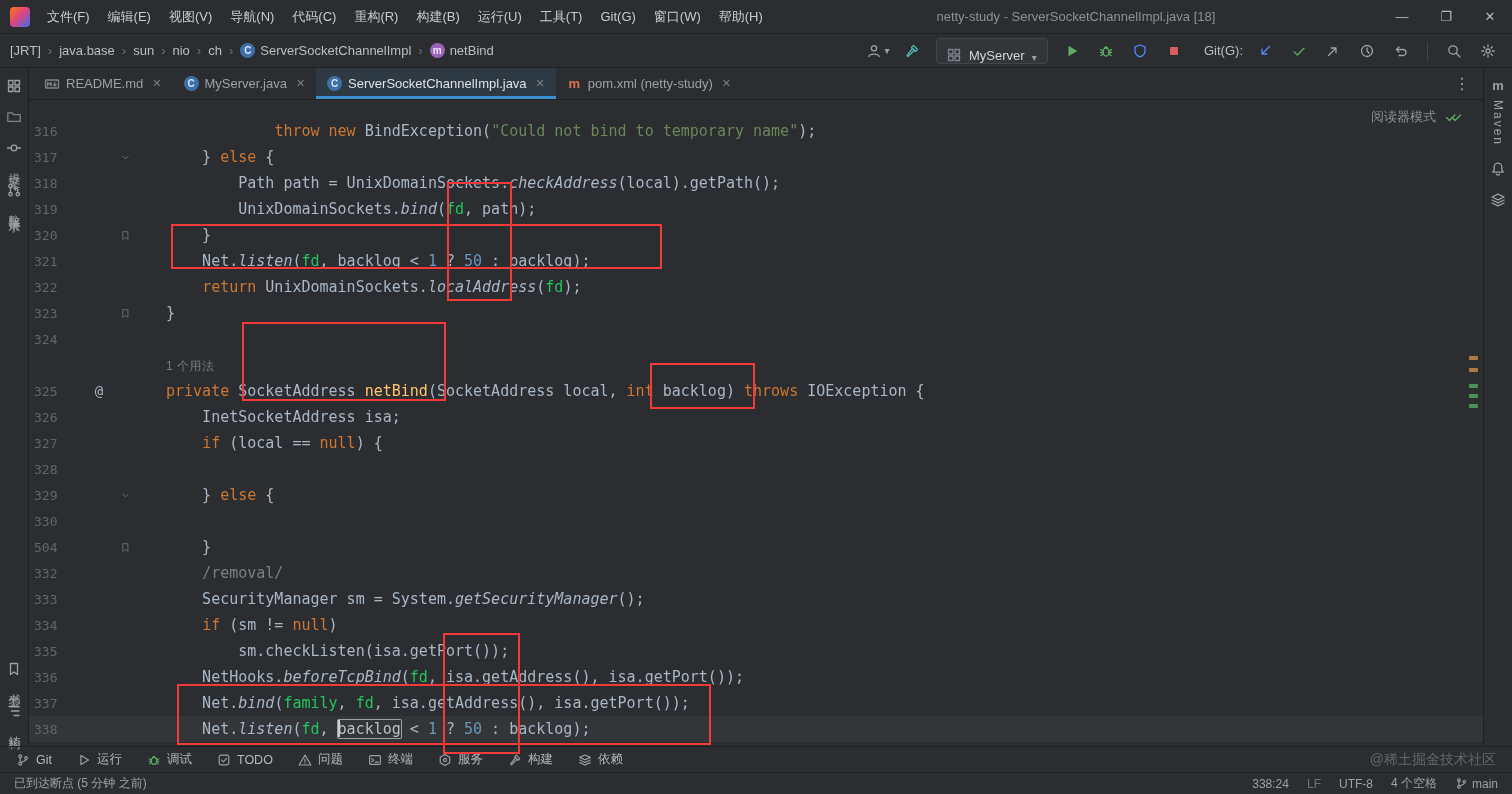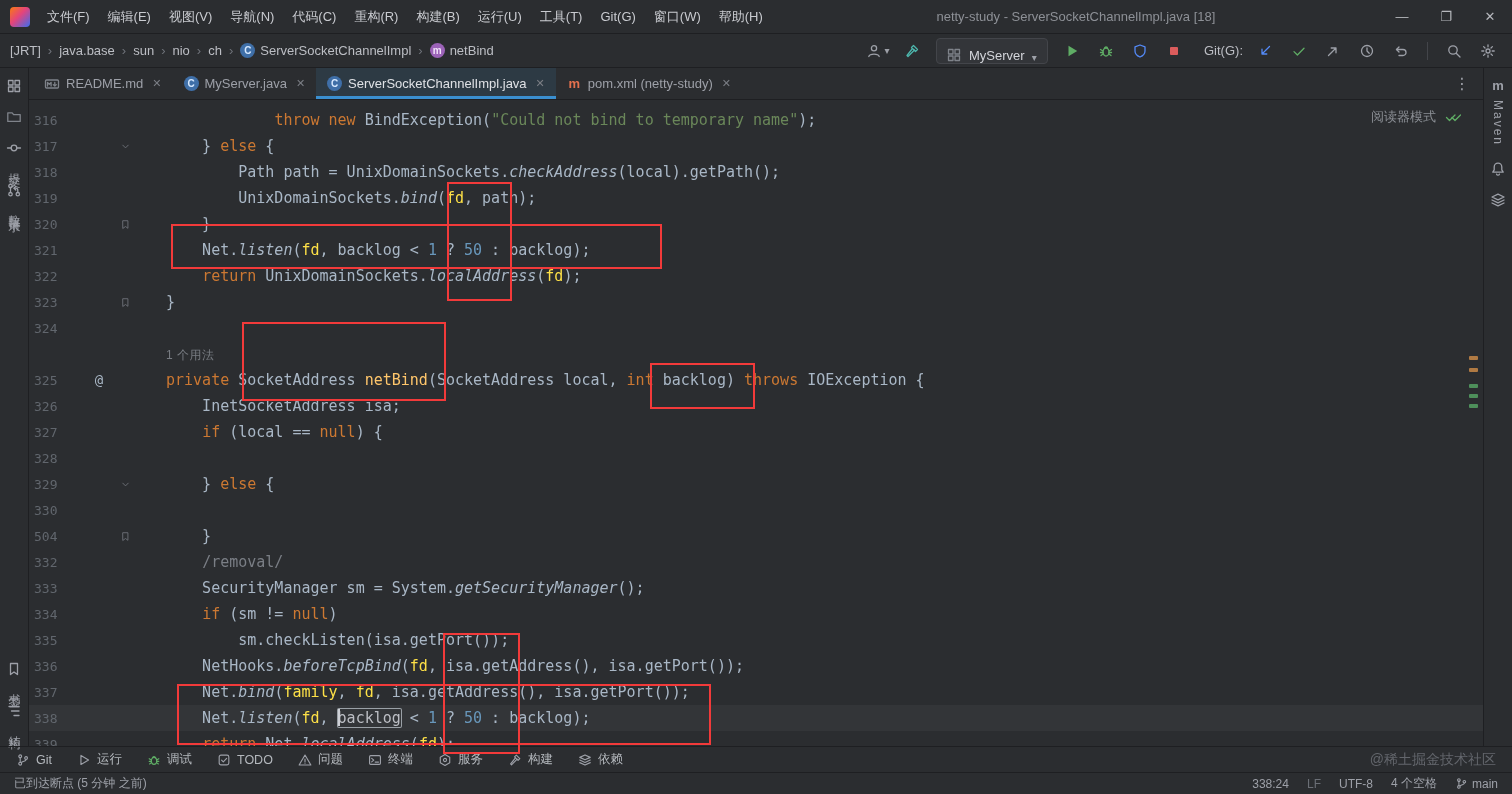--- a/index.html
+++ b/index.html
@@ -53,31 +53,31 @@
   .stripe{width:29px;min-width:29px;display:flex;flex-direction:column;align-items:center;padding:10px 0;gap:15px}
   .stripe.left{border-right:1px solid #1e1f22}
   .stripe.right{border-left:1px solid #1e1f22}
   .stripe-item{display:flex;flex-direction:column;align-items:center;gap:7px;color:#9da0a8}
   .v-label{writing-mode:vertical-rl;font-size:12px;color:#9da0a8;letter-spacing:2px}
   .bottom-group{margin-top:auto;display:flex;flex-direction:column;gap:15px;align-items:center;padding-bottom:6px}
   .center{flex:1;display:flex;flex-direction:column;min-width:0}
 
   
   .editor{flex:1;position:relative;overflow:hidden;background:#2b2d30}
-  #code-lines{position:absolute;top:7px;left:0;right:0}
+  #code-lines{position:absolute;top:18px;left:0;right:0}
   .row{display:flex;height:26px;align-items:center}
   .row.cur{background:rgba(255,255,255,0.04)}
   .ln{width:57px;min-width:57px;padding-left:5px;color:#61666d;font:13px "DejaVu Sans Mono",monospace}
   .mark{width:26px;min-width:26px;text-align:center;color:#a9b7c6;font:14px "DejaVu Sans Mono",monospace}
   .gut{width:26px;min-width:26px;display:flex;align-items:center;justify-content:center}
   .gut-icn{width:11px;height:11px;stroke:#6f737a}
   .codeln{white-space:pre;font:15px/26px "DejaVu Sans Mono",monospace;padding-left:28px}
   .inlay{font:12px "Liberation Sans",sans-serif;color:#787c82;letter-spacing:.5px}
   .td{color:#A9B7C6}.tk{color:#CC7832}.ts{color:#6A8759}.tn{color:#6897BB}.tm{color:#FFC66B}
-  .ti{color:#A9B7C6;font-style:italic}.tf{color:#fde047}.tg{color:#7a7e85}
+  .ti{color:#A9B7C6;font-style:italic}.tf{color:#22c55e}.tg{color:#7a7e85}
   .th{background:#3c3f44;color:#888c92;border-radius:4px;padding:1px 4px;margin-right:2px;font:12px "Liberation Sans",sans-serif}
   .tw{box-shadow:0 0 0 1px #9aa0a6;border-radius:1px}
   .caret{display:inline-block;width:2px;height:17px;background:#ced0d6;vertical-align:middle;margin-right:-2px;position:relative;top:-1px}
   .reader-mode{position:absolute;top:8px;right:22px;display:flex;align-items:center;gap:9px;color:#8c9096;font-size:13px}
   .smark{position:absolute;right:5px;width:9px;border-radius:1px;z-index:5}
 
   
   .anno{position:absolute;border:2px solid #F23A3A;z-index:60;pointer-events:none}
 
   

